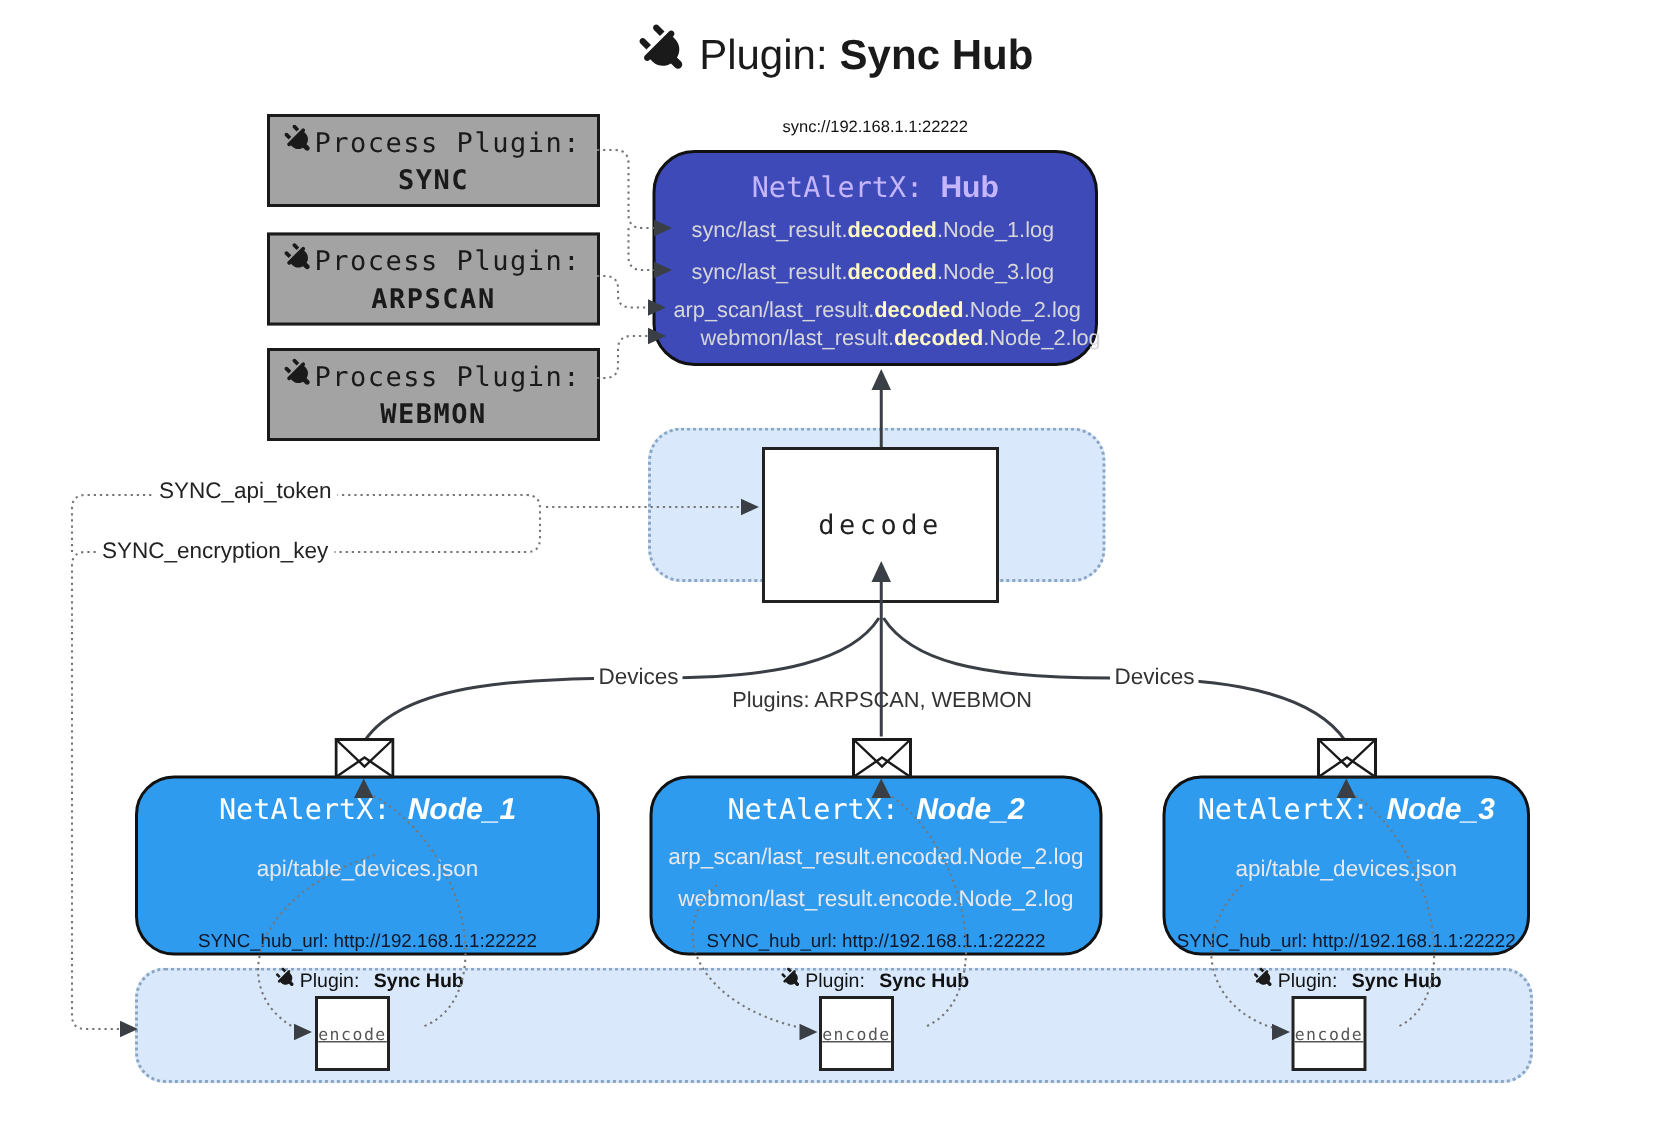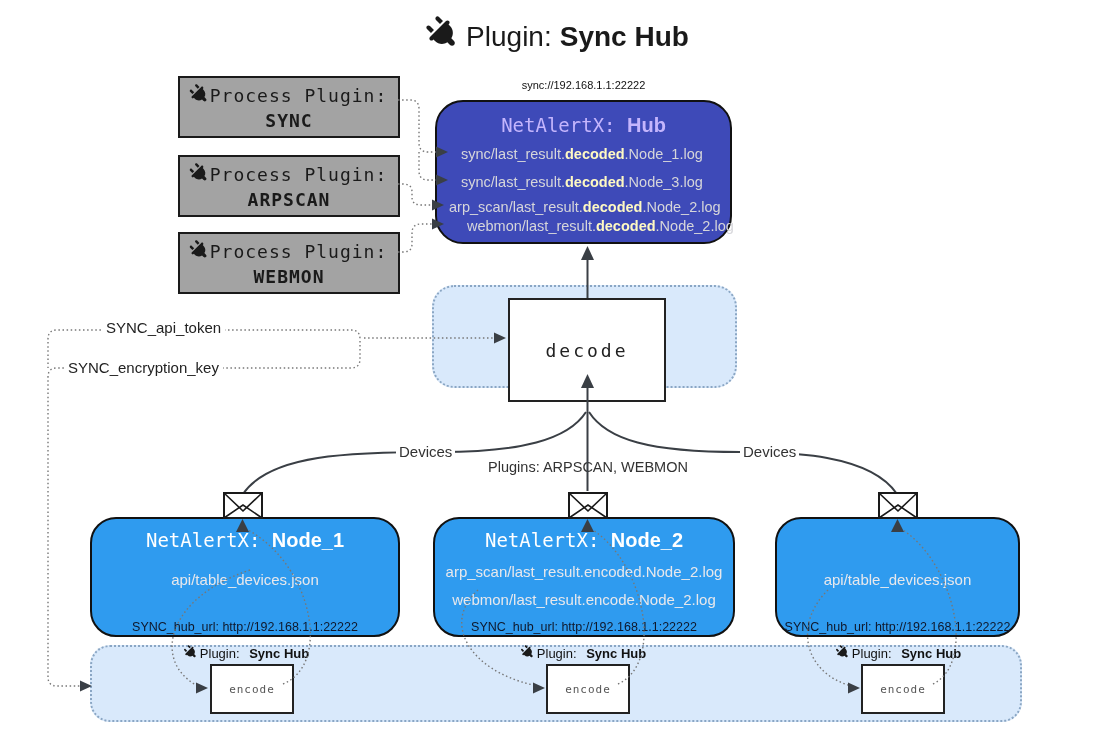--- a/index.html
+++ b/index.html
@@ -33,33 +33,33 @@
   .hub-row{position:absolute;color:#D6D6DA;font-size:14.5px;white-space:nowrap;}
   .hub-row b{color:#fef9c3;font-weight:700;}
 
   
   .panel{background:#D9E9FB;border:2px dotted #8AA6C4;border-radius:22px;z-index:2;box-sizing:border-box;}
   .decode-panel{left:432px;top:285px;width:305px;height:103px;}
   .encode-panel{left:90px;top:645px;width:932px;height:77px;border-radius:20px;}
   .wbox{background:#fff;border:2px solid #222;z-index:6;box-sizing:border-box;
         display:flex;align-items:center;justify-content:center;}
   .decode-box{left:508px;top:298px;width:158px;height:104px;font-size:18px;letter-spacing:3px;color:#222;}
-  .encode-box{width:84px;height:50px;font-size:11px;letter-spacing:1px;color:#555;}
+  .encode-box{width:50px;height:50px;font-size:11px;letter-spacing:1px;color:#555;text-decoration:underline;}
 
   
   .chip{background:#fff;padding:0 4px;font-size:15px;color:#222;z-index:30;white-space:nowrap;}
 
   
   .edge-label{font-size:15px;color:#333;z-index:30;background:#fff;padding:0 3px;}
   .edge-label-mid{font-size:14.5px;color:#333;z-index:15;white-space:nowrap;}
 
   
   .node{background:#2F9BEF;border:2px solid #111;border-radius:26px;z-index:4;box-sizing:border-box;top:517px;height:120px;}
   .node-title{position:absolute;left:0;right:0;top:10px;text-align:center;color:#fff;font-size:19px;white-space:nowrap;}
-  .node-title b{font-family:"Liberation Sans",sans-serif;font-size:20px;font-weight:700;}
+  .node-title b{font-family:"Liberation Sans",sans-serif;font-size:20px;font-weight:700;font-style:italic;}
   .node-line{position:absolute;left:0;right:0;text-align:center;color:#E8E8EC;font-size:15px;white-space:nowrap;}
   .node-url{position:absolute;left:0;right:0;top:101px;text-align:center;color:#0f172a;font-size:12.5px;white-space:nowrap;}
 
   .enc-label{z-index:7;display:flex;align-items:center;gap:3px;font-size:13px;color:#111;white-space:nowrap;transform:translateX(-50%);}
   .enc-label b{font-weight:700;}
 
   .envelope{z-index:25;}
 </style>
 </head>
 <body>
@@ -201,20 +201,21 @@
     <div class="node-line" style="top:52px;">api/table_devices.json</div>
     <div class="node-url">SYNC_hub_url: http://192.168.1.1:22222</div>
   </div>
   <div class="abs node" style="left:433px;width:302px;">
     <div class="node-title"><span class="mono">NetAlertX: </span><b>Node_2</b></div>
     <div class="node-line" style="top:44px;">arp_scan/last_result.encoded.Node_2.log</div>
     <div class="node-line" style="top:72px;">webmon/last_result.encode.Node_2.log</div>
     <div class="node-url">SYNC_hub_url: http://192.168.1.1:22222</div>
   </div>
   <div class="abs node" style="left:775px;width:245px;">
+    <div class="node-title"><span class="mono">NetAlertX: </span><b>Node_3</b></div>
     <div class="node-line" style="top:52px;">api/table_devices.json</div>
     <div class="node-url">SYNC_hub_url: http://192.168.1.1:22222</div>
   </div>
 
   <div class="abs panel encode-panel"></div>
 
   <div class="abs enc-label" style="left:247px;top:645px;">
     <span class="plug-xs"><svg viewBox="0 0 20 24">
           <path fill="#1a1a1a" d="M5.5 .5C6.3 .5 7 1.2 7 2V6H4V2C4 1.2 4.7 .5 5.5 .5ZM14.5 .5C15.3 .5 16 1.2 16 2V6H13V2C13 1.2 13.7 .5 14.5 .5ZM2.5 7.5H17.5C18.3 7.5 19 8.2 19 9C19 9.8 18.3 10.5 17.5 10.5H17V12C17 15.3 14.7 18.1 11.5 18.8V21.5C11.5 22.6 10.6 23.5 9.5 23.5C8.4 23.5 7.5 22.6 7.5 21.5V18.8C4.3 18.1 2 15.3 2 12V10.5H1.5C.7 10.5 0 9.8 0 9C0 8.2 .7 7.5 1.5 7.5Z"></path>
         </svg></span>

